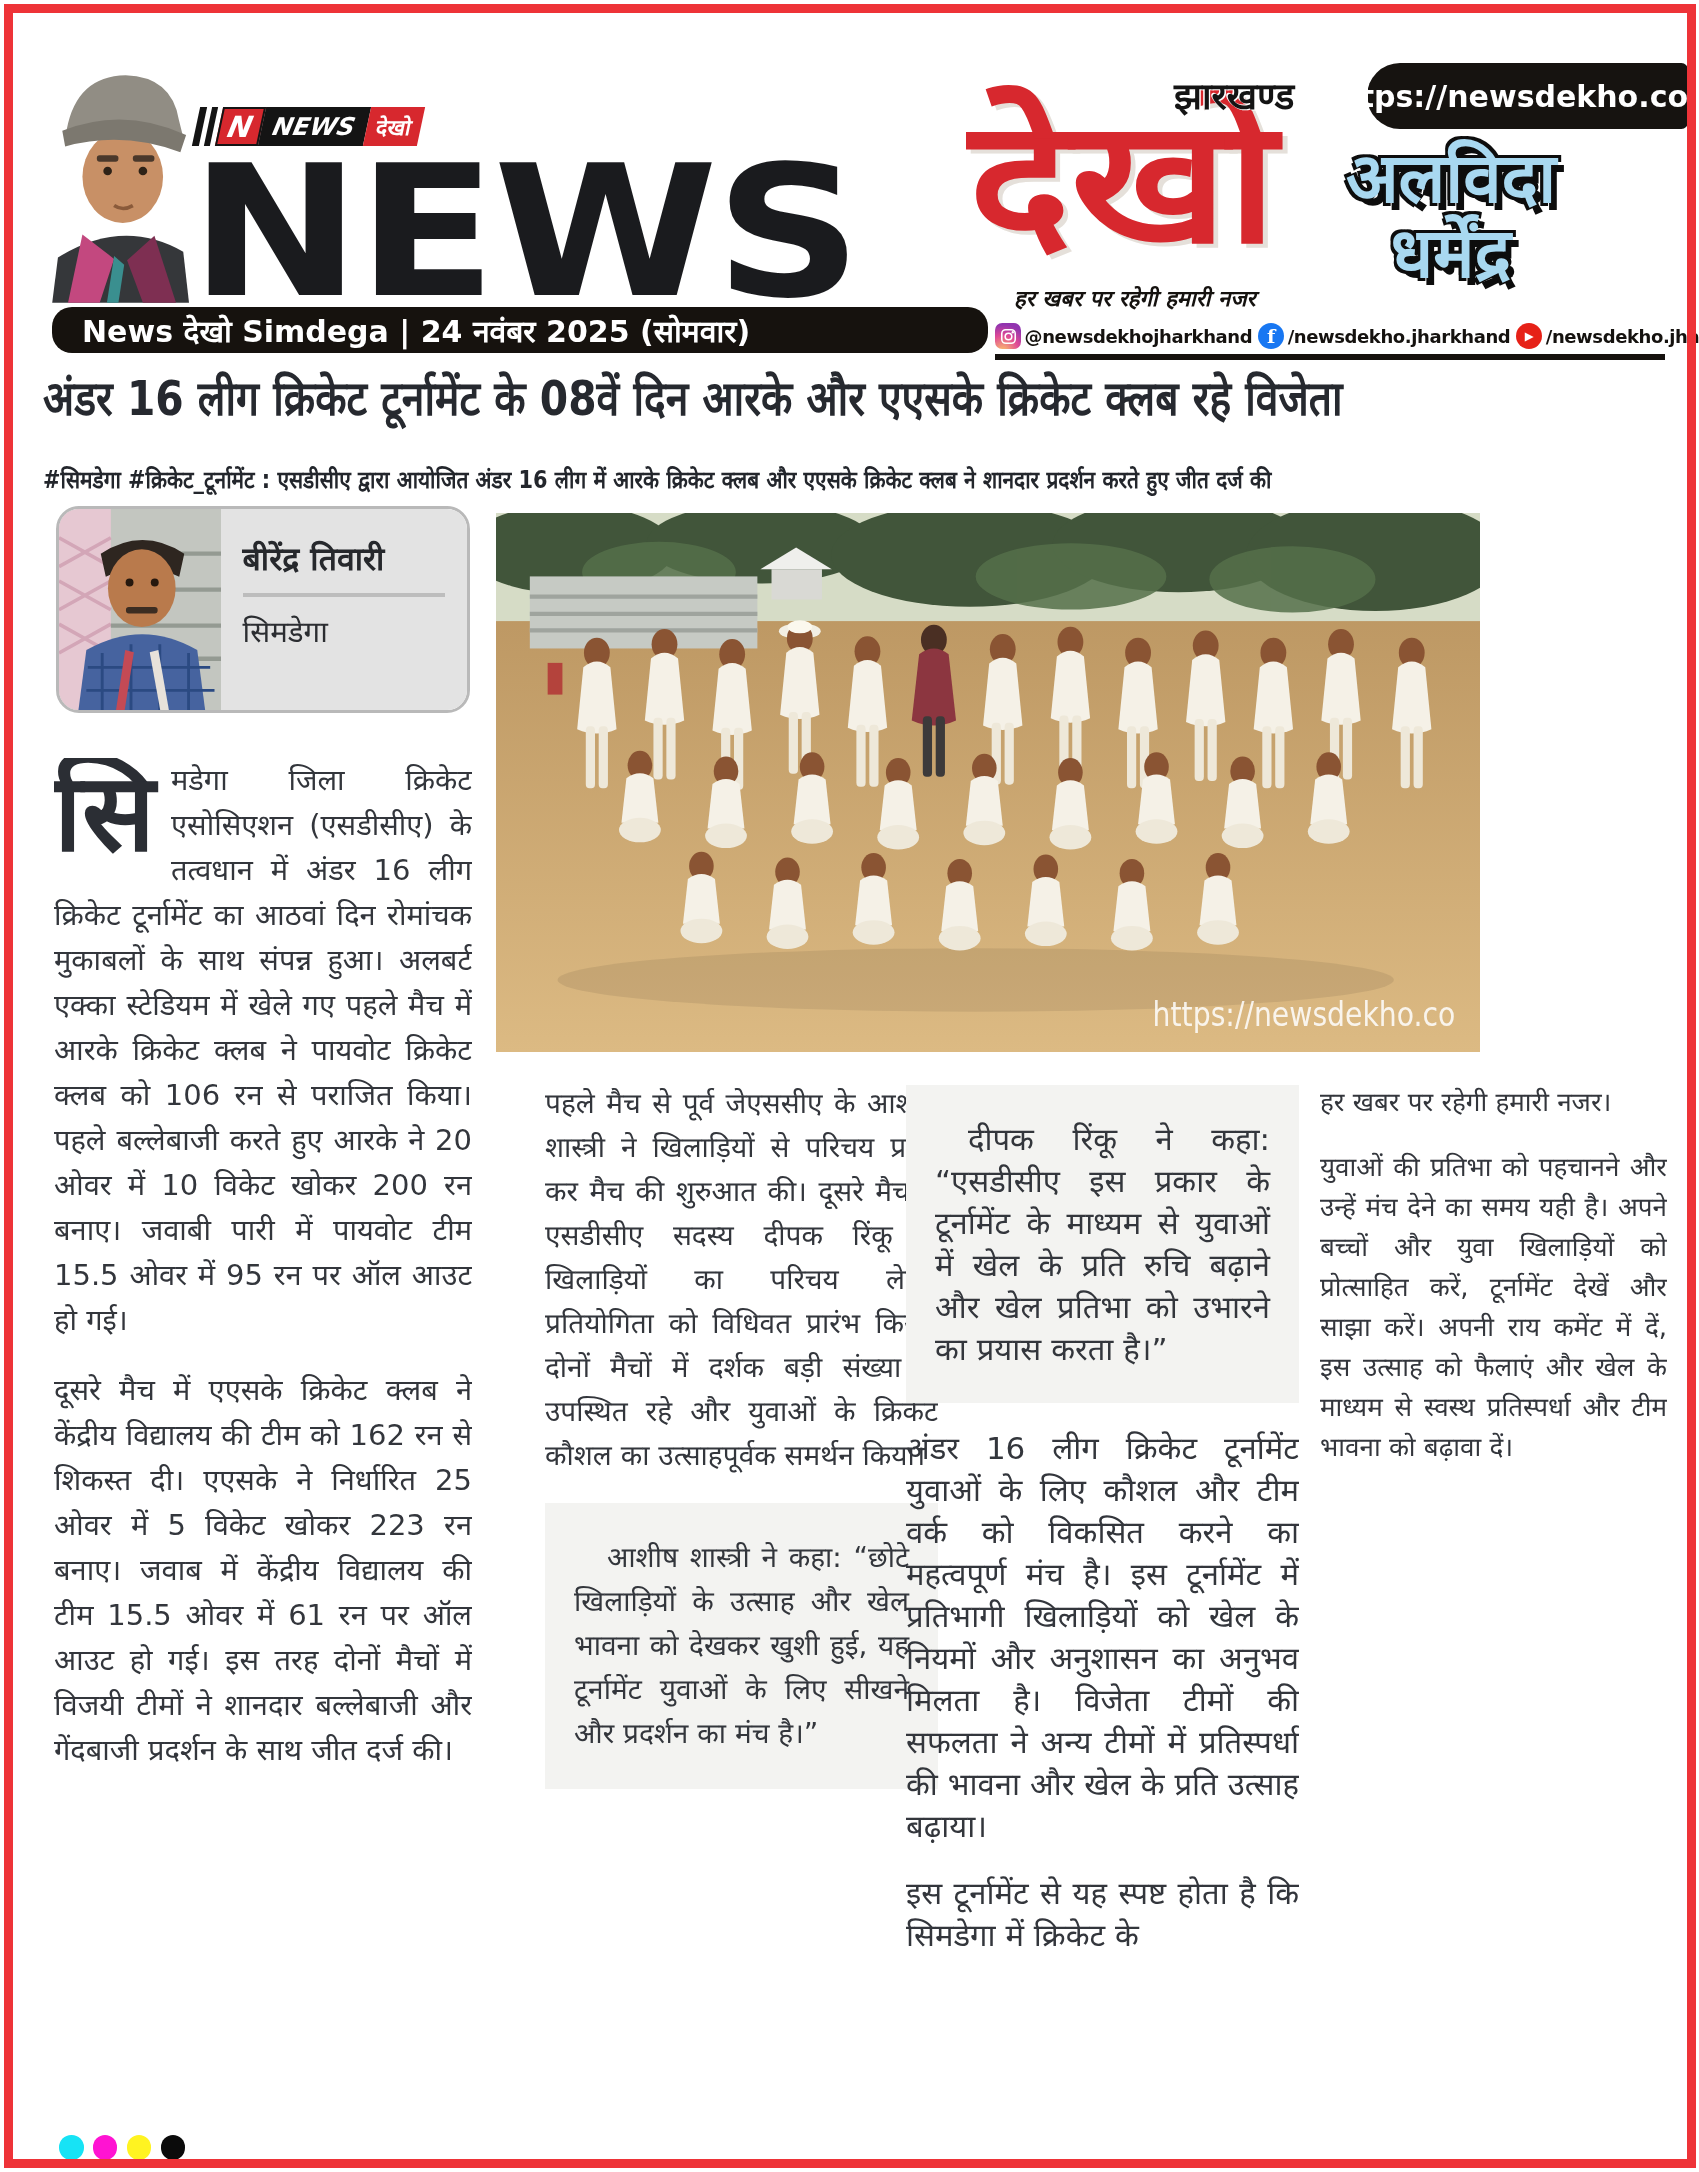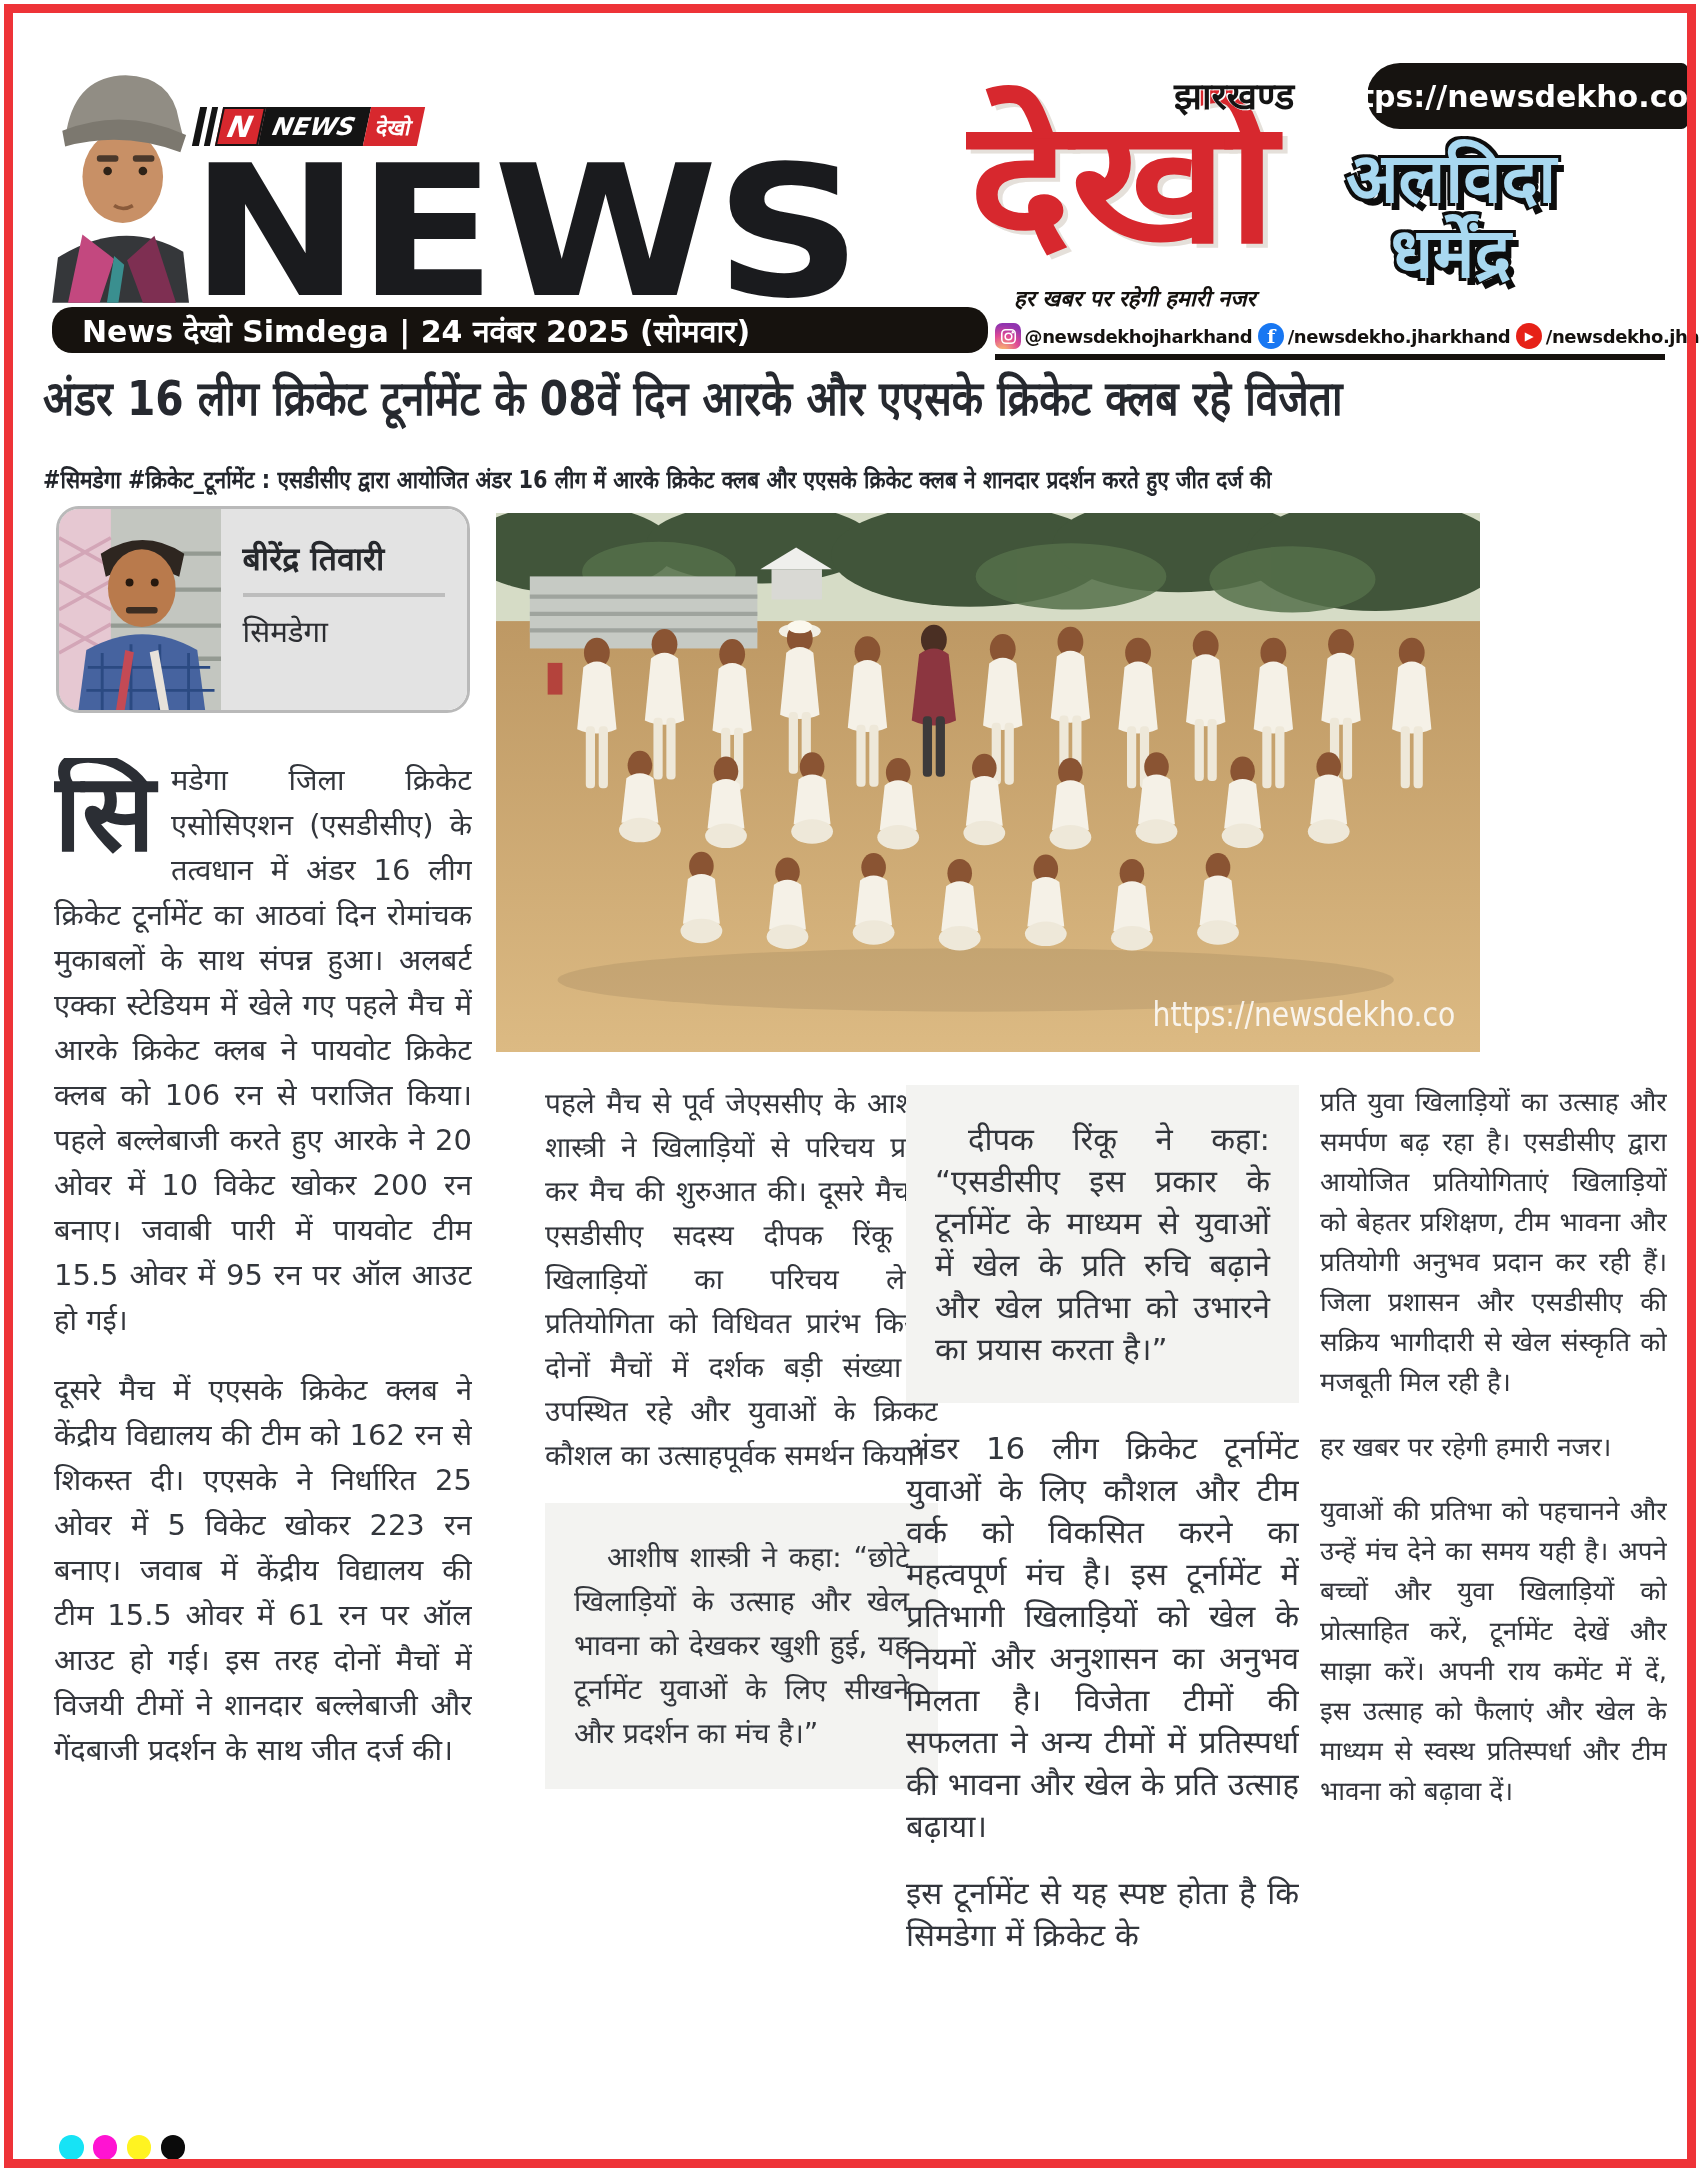--- a/index.html
+++ b/index.html
@@ -279,21 +279,20 @@
 
   <div class="col col3">
     <div class="qbox">
       <p>दीपक रिंकू ने कहा: “एसडीसीए इस प्रकार के टूर्नामेंट के माध्यम से युवाओं में खेल के प्रति रुचि बढ़ाने और खेल प्रतिभा को उभारने का प्रयास करता है।”</p>
     </div>
     <p>अंडर 16 लीग क्रिकेट टूर्नामेंट युवाओं के लिए कौशल और टीम वर्क को विकसित करने का महत्वपूर्ण मंच है। इस टूर्नामेंट में प्रतिभागी खिलाड़ियों को खेल के नियमों और अनुशासन का अनुभव मिलता है। विजेता टीमों की सफलता ने अन्य टीमों में प्रतिस्पर्धा की भावना और खेल के प्रति उत्साह बढ़ाया।</p>
     <p>इस टूर्नामेंट से यह स्पष्ट होता है कि सिमडेगा में क्रिकेट के</p>
   </div>
 
   <div class="col col4">
-    <p>प्रति युवा खिलाड़ियों का उत्साह और समर्पण बढ़ रहा है। एसडीसीए द्वारा आयोजित प्रतियोगिताएं खिलाड़ियों को बेहतर प्रशिक्षण, टीम भावना और प्रतियोगी अनुभव प्रदान कर रही हैं। जिला प्रशासन और एसडीसीए की सक्रिय भागीदारी से खेल संस्कृति को मजबूती मिल रही है।</p>
     <p>हर खबर पर रहेगी हमारी नजर।</p>
     <p>युवाओं की प्रतिभा को पहचानने और उन्हें मंच देने का समय यही है। अपने बच्चों और युवा खिलाड़ियों को प्रोत्साहित करें, टूर्नामेंट देखें और साझा करें। अपनी राय कमेंट में दें, इस उत्साह को फैलाएं और खेल के माध्यम से स्वस्थ प्रतिस्पर्धा और टीम भावना को बढ़ावा दें।</p>
   </div>
 
   <div class="abs dots">
     <span class="dot c"></span>
     <span class="dot m"></span>
     <span class="dot y"></span>
     <span class="dot k"></span>
   </div>

